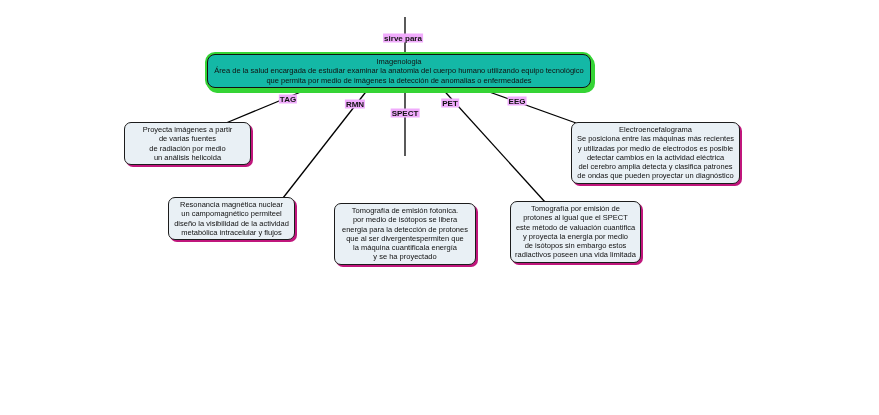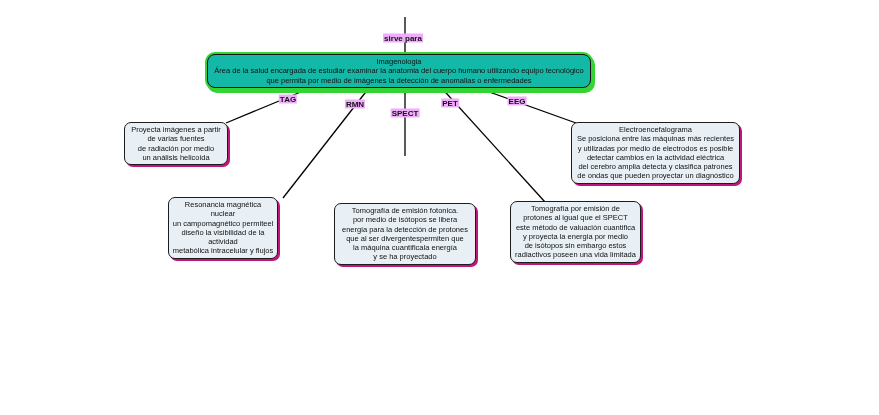--- a/index.html
+++ b/index.html
@@ -33,22 +33,22 @@
     box-shadow:0 0 0 2px #35d435, 2px 3px 0 2px #35d435;
     font-size:7.5px;line-height:9.3px;color:#111;
     text-align:center;white-space:pre-line;padding:2px 3px;
   }
   .link-label{
     position:absolute;z-index:1;transform:translate(-50%,-50%);
     font-weight:bold;font-size:8px;color:#111;
     background:#f0abfc;padding:0 1px;white-space:nowrap;
   }
   
-  .n-tag{left:124px;top:122px;width:104px;}
-  .n-rmn{left:168px;top:197px;width:110px;}
+  .n-tag{left:124px;top:122px;width:127px;}
+  .n-rmn{left:168px;top:197px;width:127px;}
   .n-spect{left:334px;top:155px;width:142px;margin-top:48px;}
   .n-pet{left:510px;top:201px;width:131px;}
   .n-eeg{left:571px;top:122px;width:169px;}
   
   .l-sirve{left:403px;top:38px;}
   .l-tag{left:288px;top:99px;}
   .l-rmn{left:355px;top:104px;}
   .l-spect{left:405px;top:113px;}
   .l-pet{left:450px;top:103px;}
   .l-eeg{left:517px;top:101px;}

